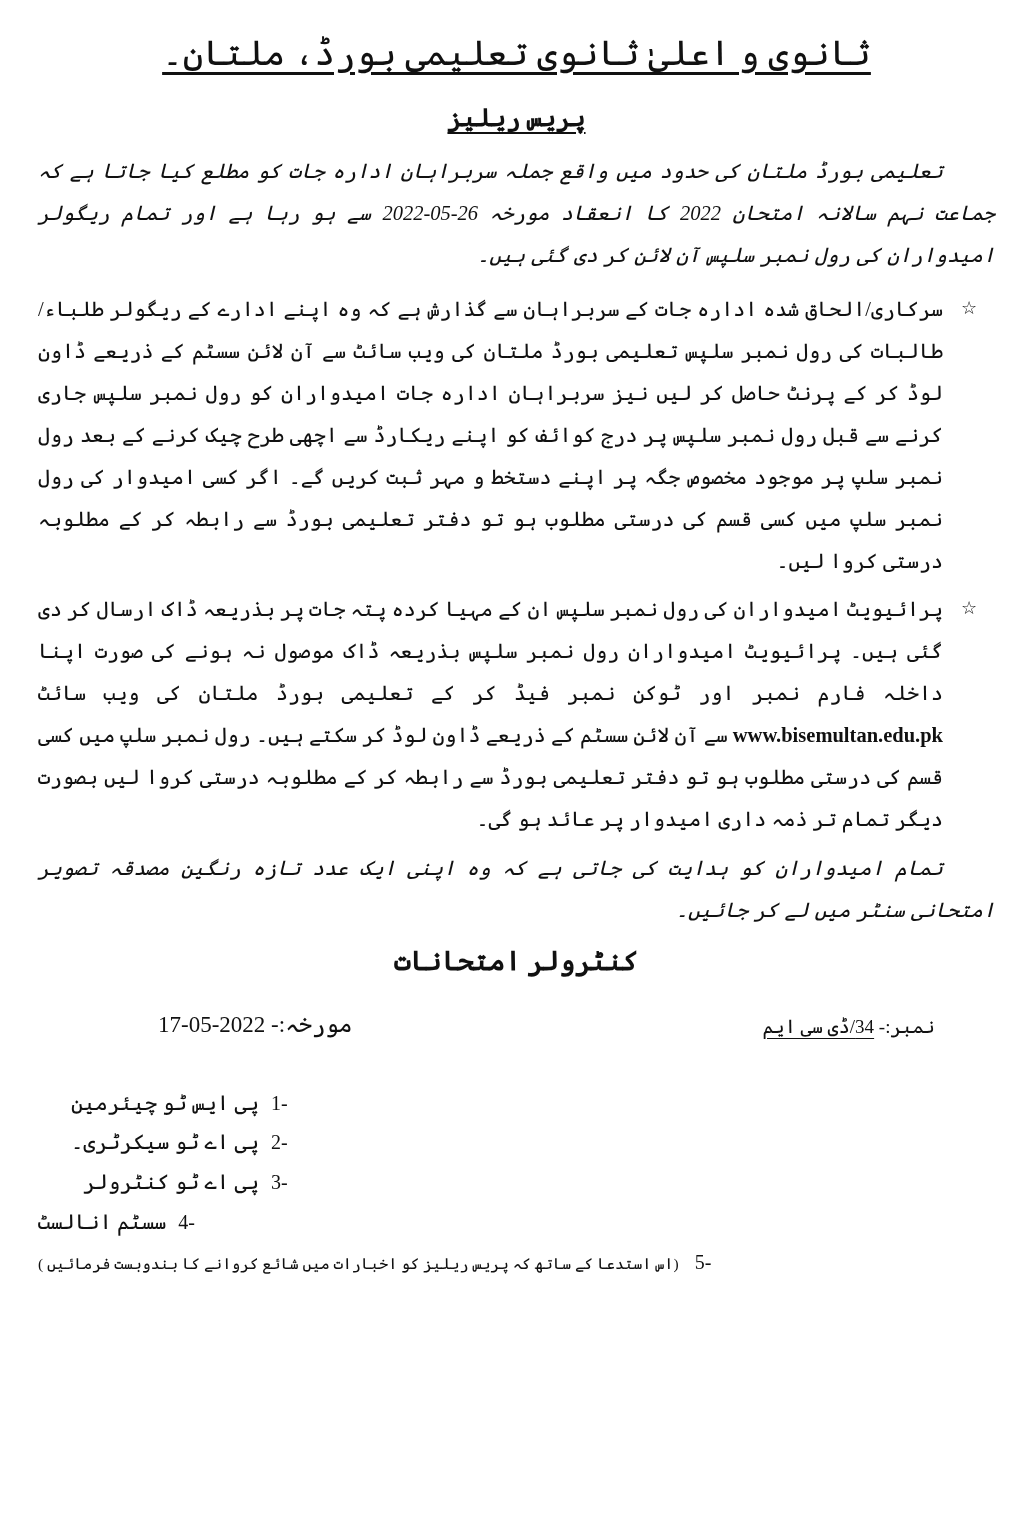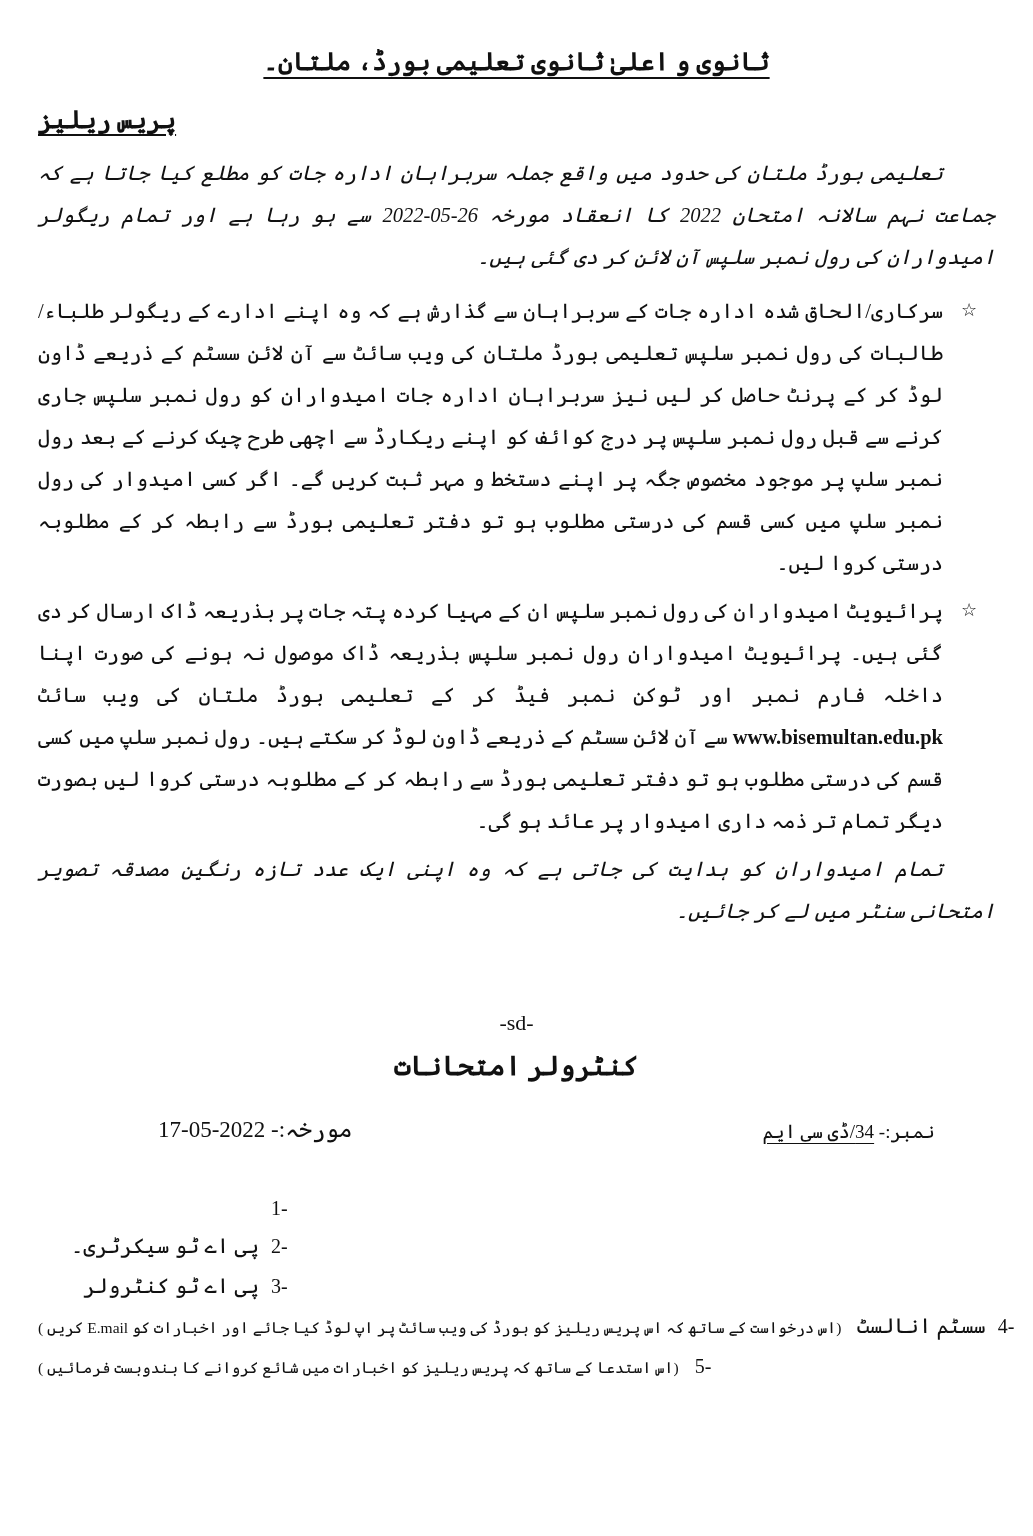--- a/index.html
+++ b/index.html
@@ -21,31 +21,31 @@
     box-sizing: border-box;
     background: #ffffff;
   }
   .inner {
     padding: 22px 38px 20px 38px;
   }
 
   
   .board-title {
     text-align: center;
-    font-size: 25px;
-    font-weight: bold;
+    font-size: 35px;
+    font-weight: normal;
     line-height: 1.35;
     letter-spacing: 0px;
     text-decoration: underline;
     text-underline-offset: 7px;
-    margin: 23px 0 2px 0;
+    margin: 8px 0 2px 0;
     direction: rtl;
   }
   .press-release {
-    text-align: left;
+    text-align: center;
     font-size: 25px;
     font-weight: bold;
     text-decoration: underline;
     text-underline-offset: 6px;
     margin: 26px 0 18px 0;
     direction: rtl;
   }
 
   
   .para {
@@ -203,44 +203,43 @@
     </div>
 
     <div class="bullet-para">
       <div class="bullet-star">☆</div>
       <div class="bullet-text last-right"><span>پرائیویٹ امیدواران کی رول نمبر سلپس ان کے مہیا کردہ پتہ جات پر بذریعہ ڈاک ارسال کر دی گئی ہیں۔ پرائیویٹ امیدواران رول نمبر سلپس بذریعہ ڈاک موصول نہ  ہونے کی صورت اپنا داخلہ فارم نمبر اور ٹوکن نمبر فیڈ کر کے تعلیمی بورڈ ملتان کی ویب سائٹ</span> <span class="url">www.bisemultan.edu.pk</span> <span>سے آن لائن سسٹم کے ذریعے ڈاون لوڈ کر  سکتے ہیں۔  رول نمبر سلپ میں کسی قسم کی درستی مطلوب ہو تو دفتر تعلیمی بورڈ سے رابطہ کر کے مطلوبہ درستی کروا لیں  بصورت دیگر تمام تر ذمہ داری امیدوار پر عائد ہو گی۔</span></div>
     </div>
 
 
     <p class="para indent last-right">تمام امیدواران کو ہدایت کی جاتی ہے کہ وہ اپنی ایک عدد تازہ رنگین مصدقہ تصویر امتحانی سنٹر میں لے کر جائیں۔</p>
 
-    <div class="sd">-sd-</div>
     <div class="controller">کنٹرولر امتحانات</div>
 
     <div class="ref-row">
       <div class="ref-no"><span>نمبر:-</span> <span class="u">34/ڈی سی ایم</span></div>
       <div class="ref-date"><span>مورخہ:-</span> <span class="dt">17-05-2022</span></div>
     </div>
 
     <ul class="dist-list">
       <li class="dist-item">
         <span class="num">1-</span>
+        <span class="label">پی ایس ٹو چیئرمین</span>
       </li>
       <li class="dist-item">
         <span class="num">2-</span>
         <span class="label">پی اے ٹو سیکرٹری۔</span>
       </li>
       <li class="dist-item">
         <span class="num">3-</span>
         <span class="label">پی اے ٹو کنٹرولر</span>
       </li>
       <li class="dist-item wide">
         <span class="num">4-</span>
         <span class="label">سسٹم انالسٹ</span>
-        <span class="note">(اس درخواست کے ساتھ کہ اس پریس ریلیز کو بورڈ کی ویب سائٹ پر اپ لوڈ کیا جائے اور اخبارات کو E.mail کریں )</span>
       </li>
       <li class="dist-item wide">
         <span class="num">5-</span>
         <span class="note">(اس استدعا کے ساتھ کہ پریس ریلیز کو اخبارات میں شائع کروانے کا بندوبست فرمائیں )</span>
       </li>
     </ul>
 
   </div>
 </div>
 

